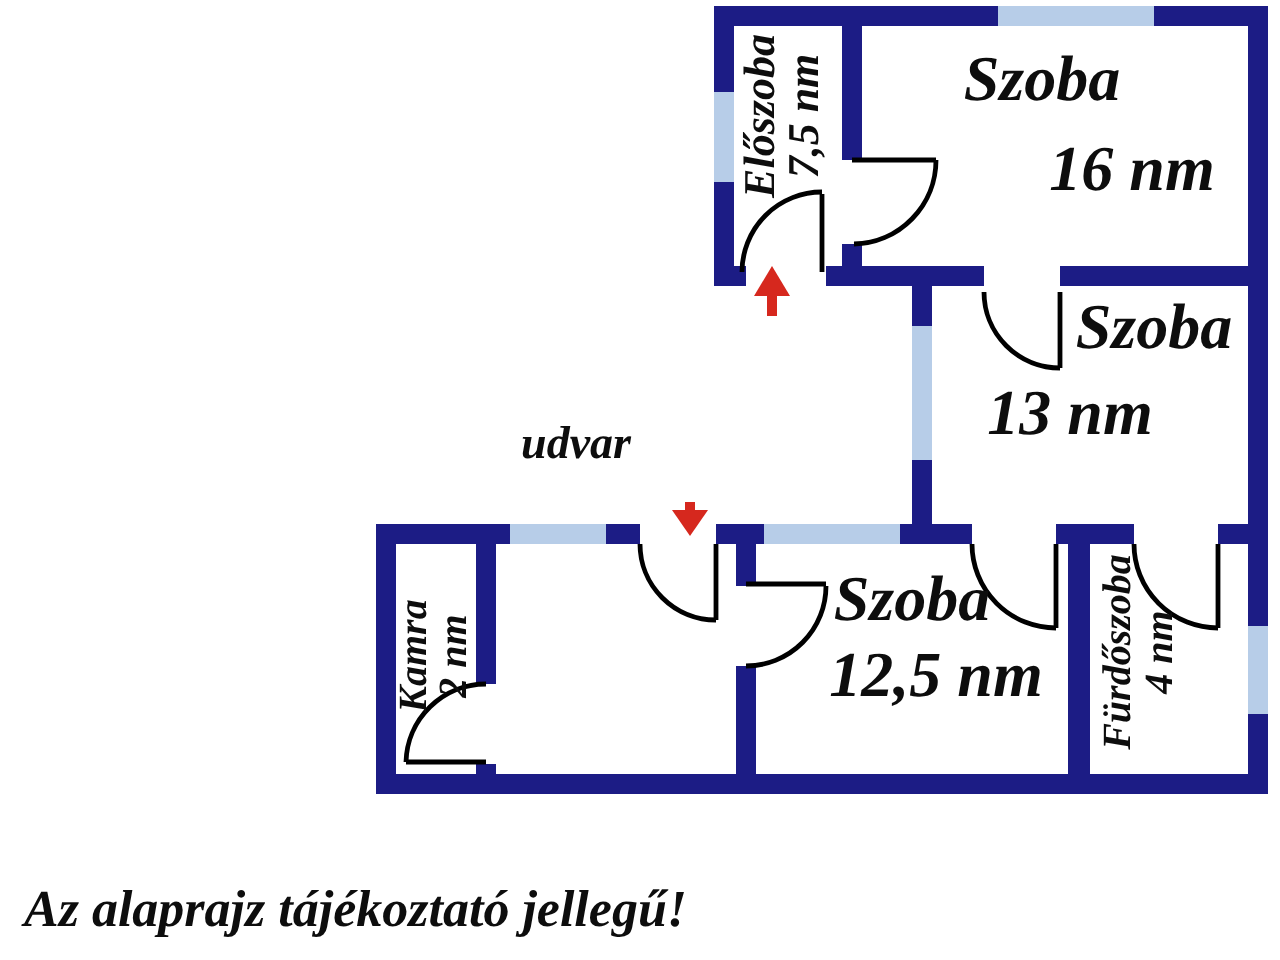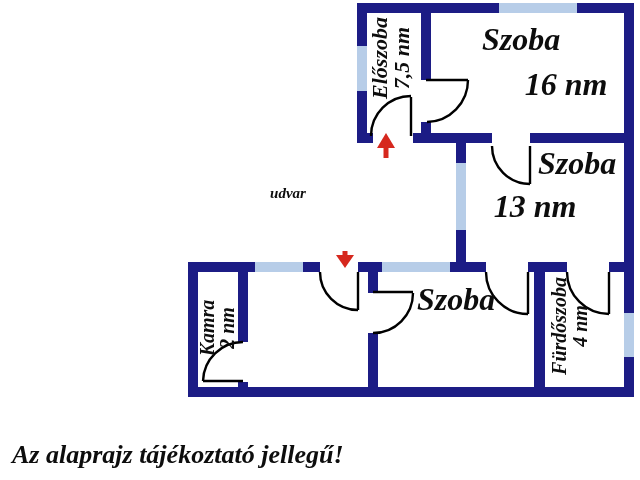--- a/index.html
+++ b/index.html
@@ -26,21 +26,21 @@
     position:absolute;color:var(--text);
     font-style:italic;font-weight:bold;text-align:center;white-space:nowrap;
     transform:translate(-50%,-50%) rotate(-90deg);
   }
   .rot .line{display:block;}
   #doors{position:absolute;left:0;top:0;}
   .disclaimer{
     position:absolute;left:12px;top:440px;color:var(--text);
     font-style:italic;font-weight:bold;font-size:26px;white-space:nowrap;
   }
-  .udvar{font-size:15px;}
+  .udvar{font-size:23px;margin-top:24px;}
 </style>
 </head>
 <body>
 
 <div id="canvas">
 
   <div class="wall" style="left:357px;top:3px;width:142px;height:10px;"></div>
   <div class="win" style="left:499px;top:3px;width:78px;height:10px;"></div>
   <div class="wall" style="left:577px;top:3px;width:57px;height:10px;"></div>
 
@@ -113,20 +113,21 @@
     </g>
   </svg>
 
   <div class="lbl" style="left:521px;top:23px;">Szoba</div>
   <div class="lbl" style="left:566px;top:68px;">16 nm</div>
 
   <div class="lbl" style="left:577px;top:147px;">Szoba</div>
   <div class="lbl" style="left:535px;top:190px;">13 nm</div>
 
   <div class="lbl" style="left:456px;top:283px;">Szoba</div>
+  <div class="lbl" style="left:468px;top:321px;">12,5 nm</div>
 
 
   <div class="lbl udvar" style="left:288px;top:186px;">udvar</div>
 
   <div class="rot" style="left:391px;top:58px;font-size:22px;line-height:22px;">
     <span class="line">Előszoba</span>
     <span class="line">7,5 nm</span>
   </div>
 
   <div class="rot" style="left:217px;top:328px;font-size:20px;line-height:20px;">

